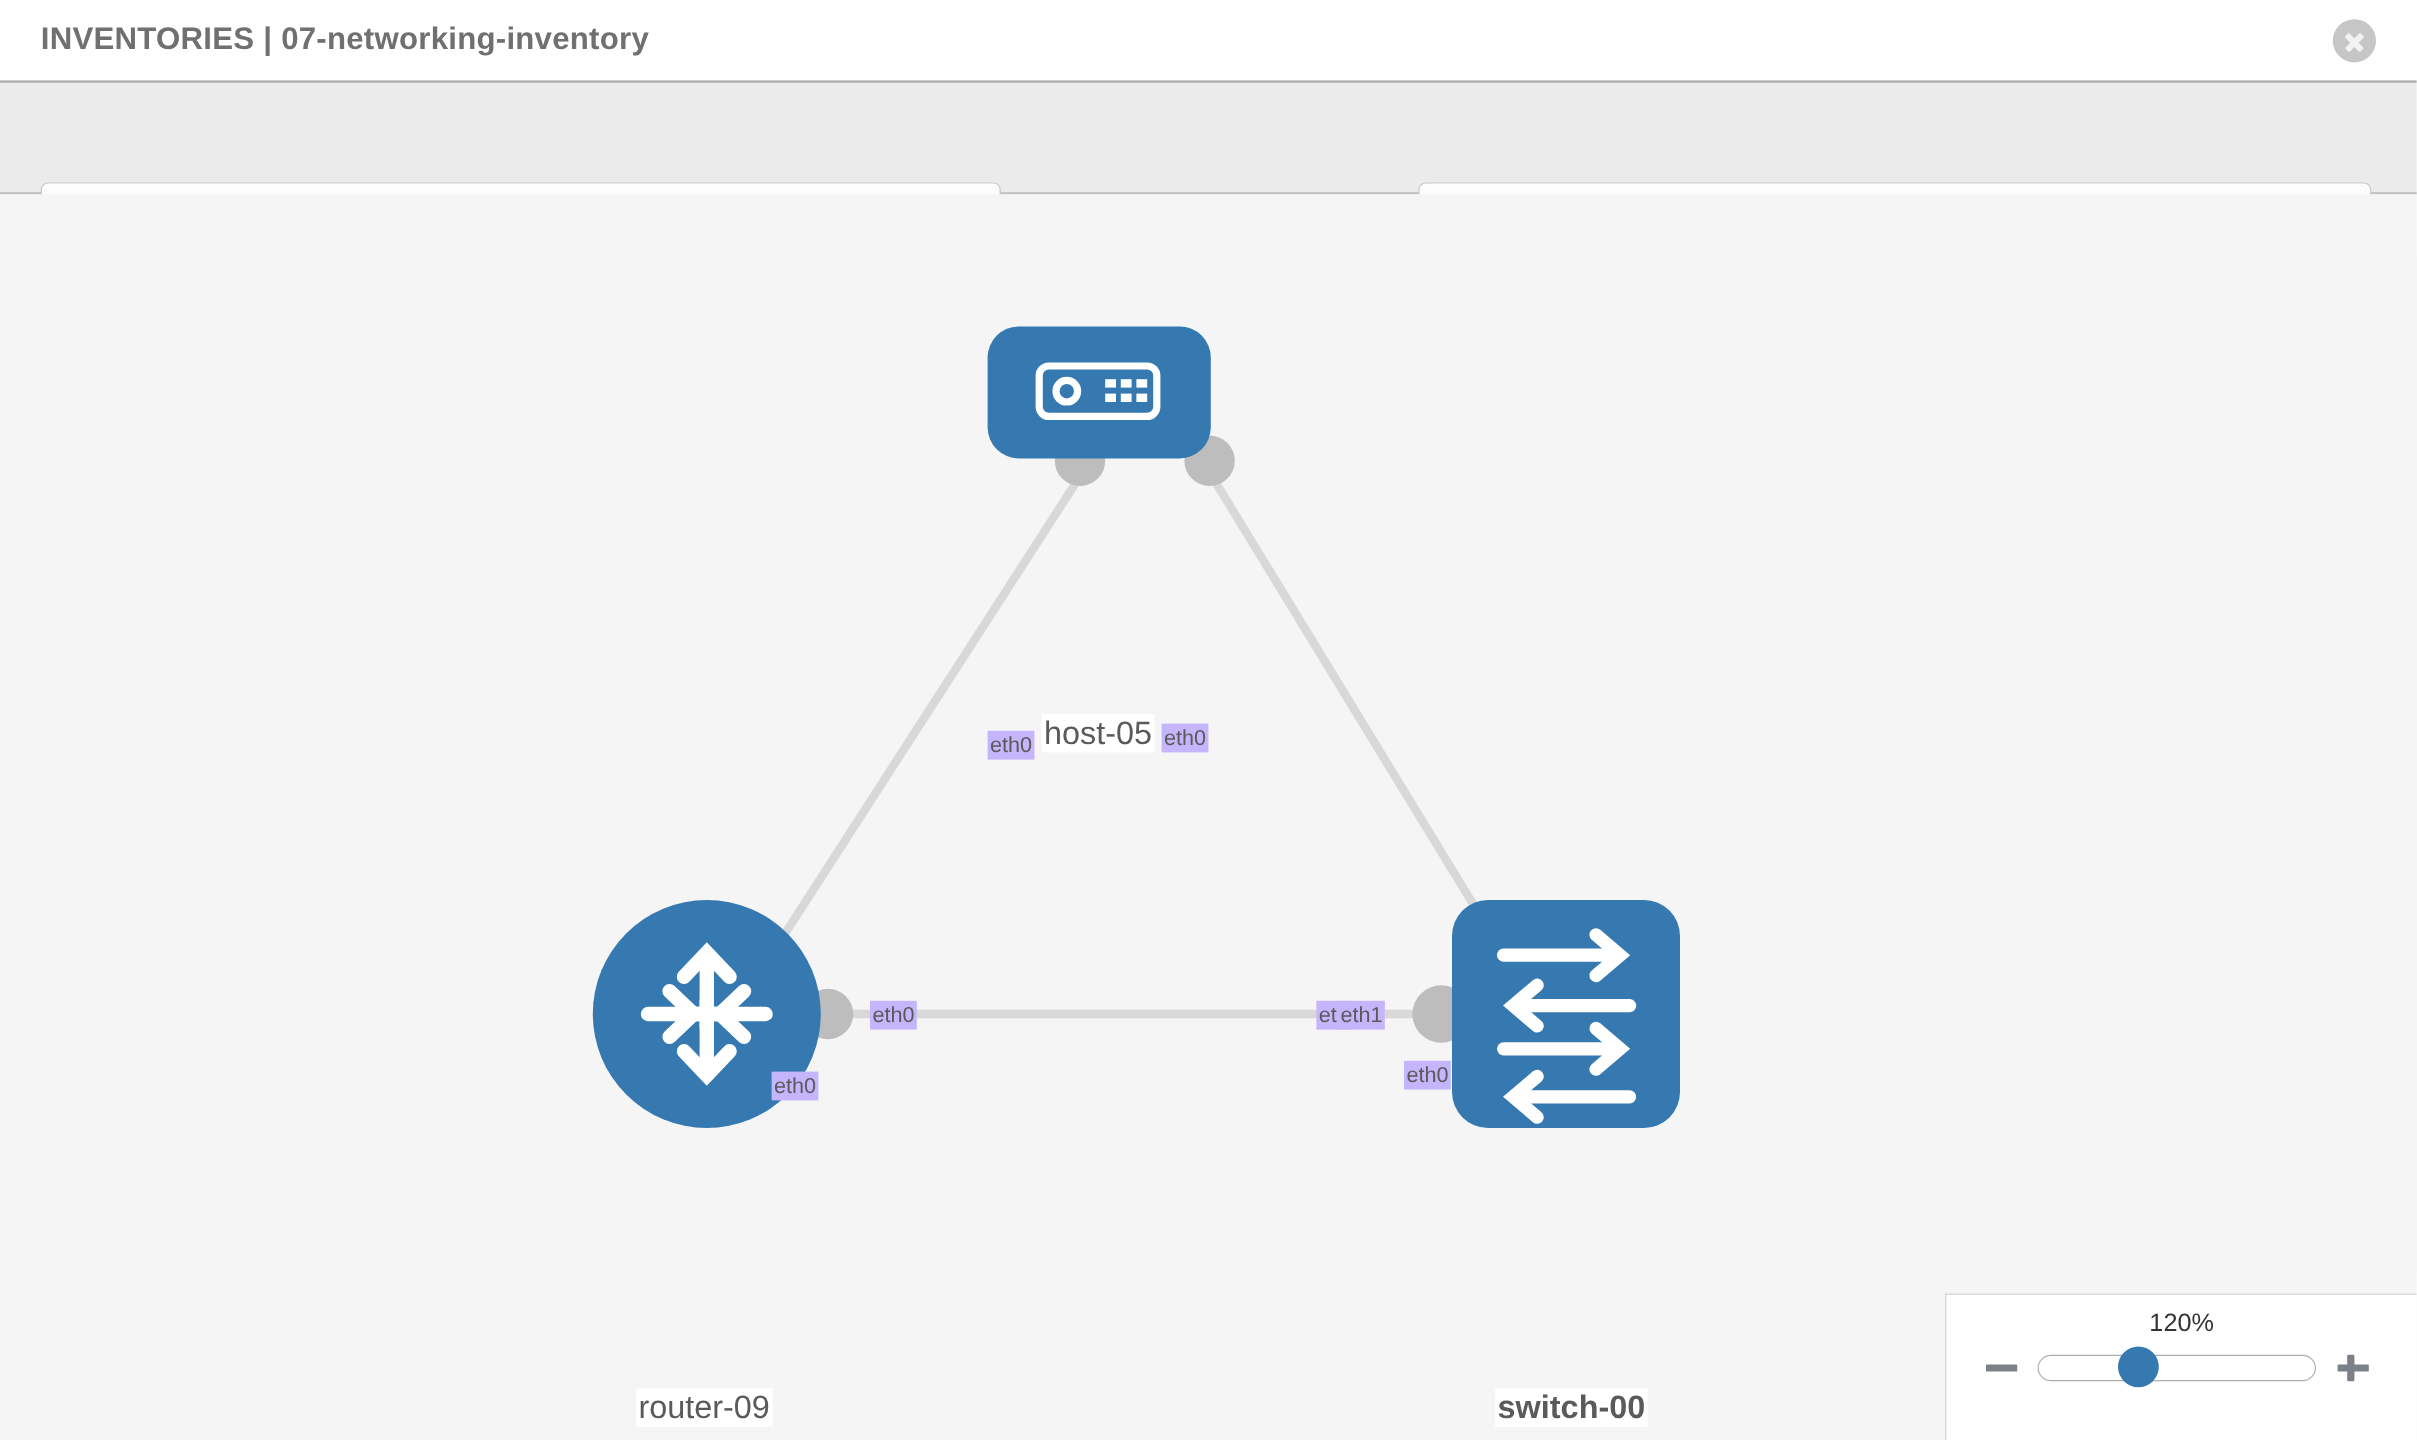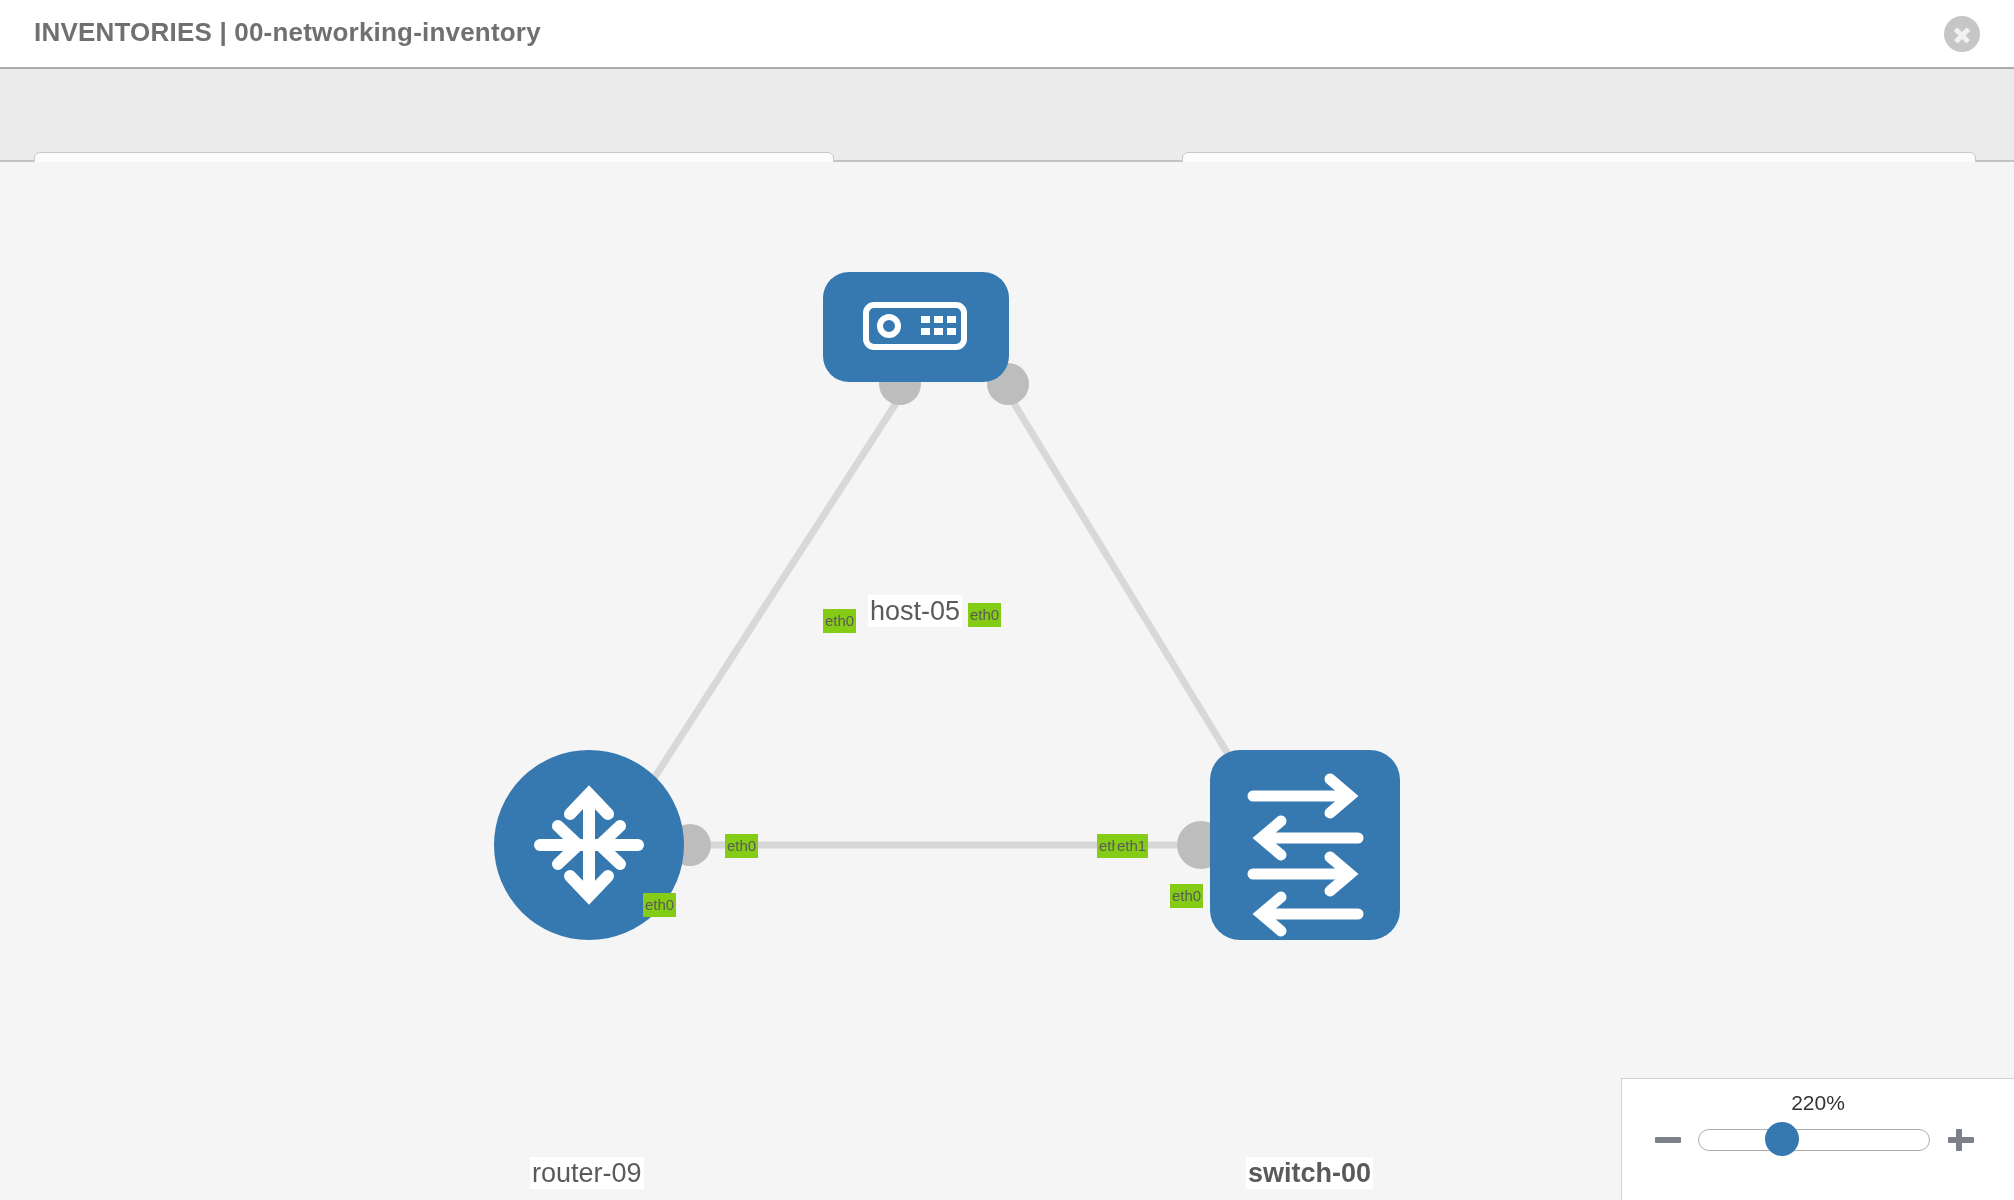--- a/index.html
+++ b/index.html
@@ -124,23 +124,23 @@
     position: absolute;
     font-size: 27px;
     color: #5a5a5a;
     background: #ffffff;
     white-space: nowrap;
     padding: 0 2px;
     line-height: 32px;
   }
   .iface-label {
     position: absolute;
-    font-size: 15px;
+    font-size: 18px;
     color: #5a5a5a;
-    background: #84cc16;
+    background: #c4b5fd;
     white-space: nowrap;
     padding: 0 2px;
     line-height: 24px;
   }
 
   
   .zoom-widget {
     position: absolute;
     left: 1621px;
     top: 1078px;
@@ -202,21 +202,21 @@
     background: #3579b0;
     cursor: pointer;
   }
 </style>
 </head>
 <body>
 
 <div id="app">
 
   <div class="header">
-    <div class="header-title">INVENTORIES | 00-networking-inventory</div>
+    <div class="header-title">INVENTORIES | 07-networking-inventory</div>
     <div class="close-btn"></div>
   </div>
 
   <div class="toolbar">
 
     <div class="select-box" id="actions-select">
       <div class="sel-label">ACTIONS</div>
       <div class="caret"></div>
     </div>
 
@@ -312,21 +312,21 @@
     <div class="iface-label" style="left:968px; top:441px;">eth0</div>
 
     <div class="iface-label" style="left:643px; top:731px;">eth0</div>
     <div class="iface-label" style="left:1170px; top:722px;">eth0</div>
 
     <div class="iface-label" style="left:725px; top:672px;">eth0</div>
     <div class="iface-label" style="left:1097px; top:672px;">eth</div>
     <div class="iface-label" style="left:1115px; top:672px;">eth1</div>
 
     <div class="zoom-widget" style="left:1621px; top:916px;">
-      <div class="zoom-pct">220%</div>
+      <div class="zoom-pct">120%</div>
       <div class="zoom-minus"></div>
       <div class="zoom-track"></div>
       <div class="zoom-thumb"></div>
       <div class="zoom-plus"></div>
     </div>
 
   </div>
 </div>
 
 </body></html>

